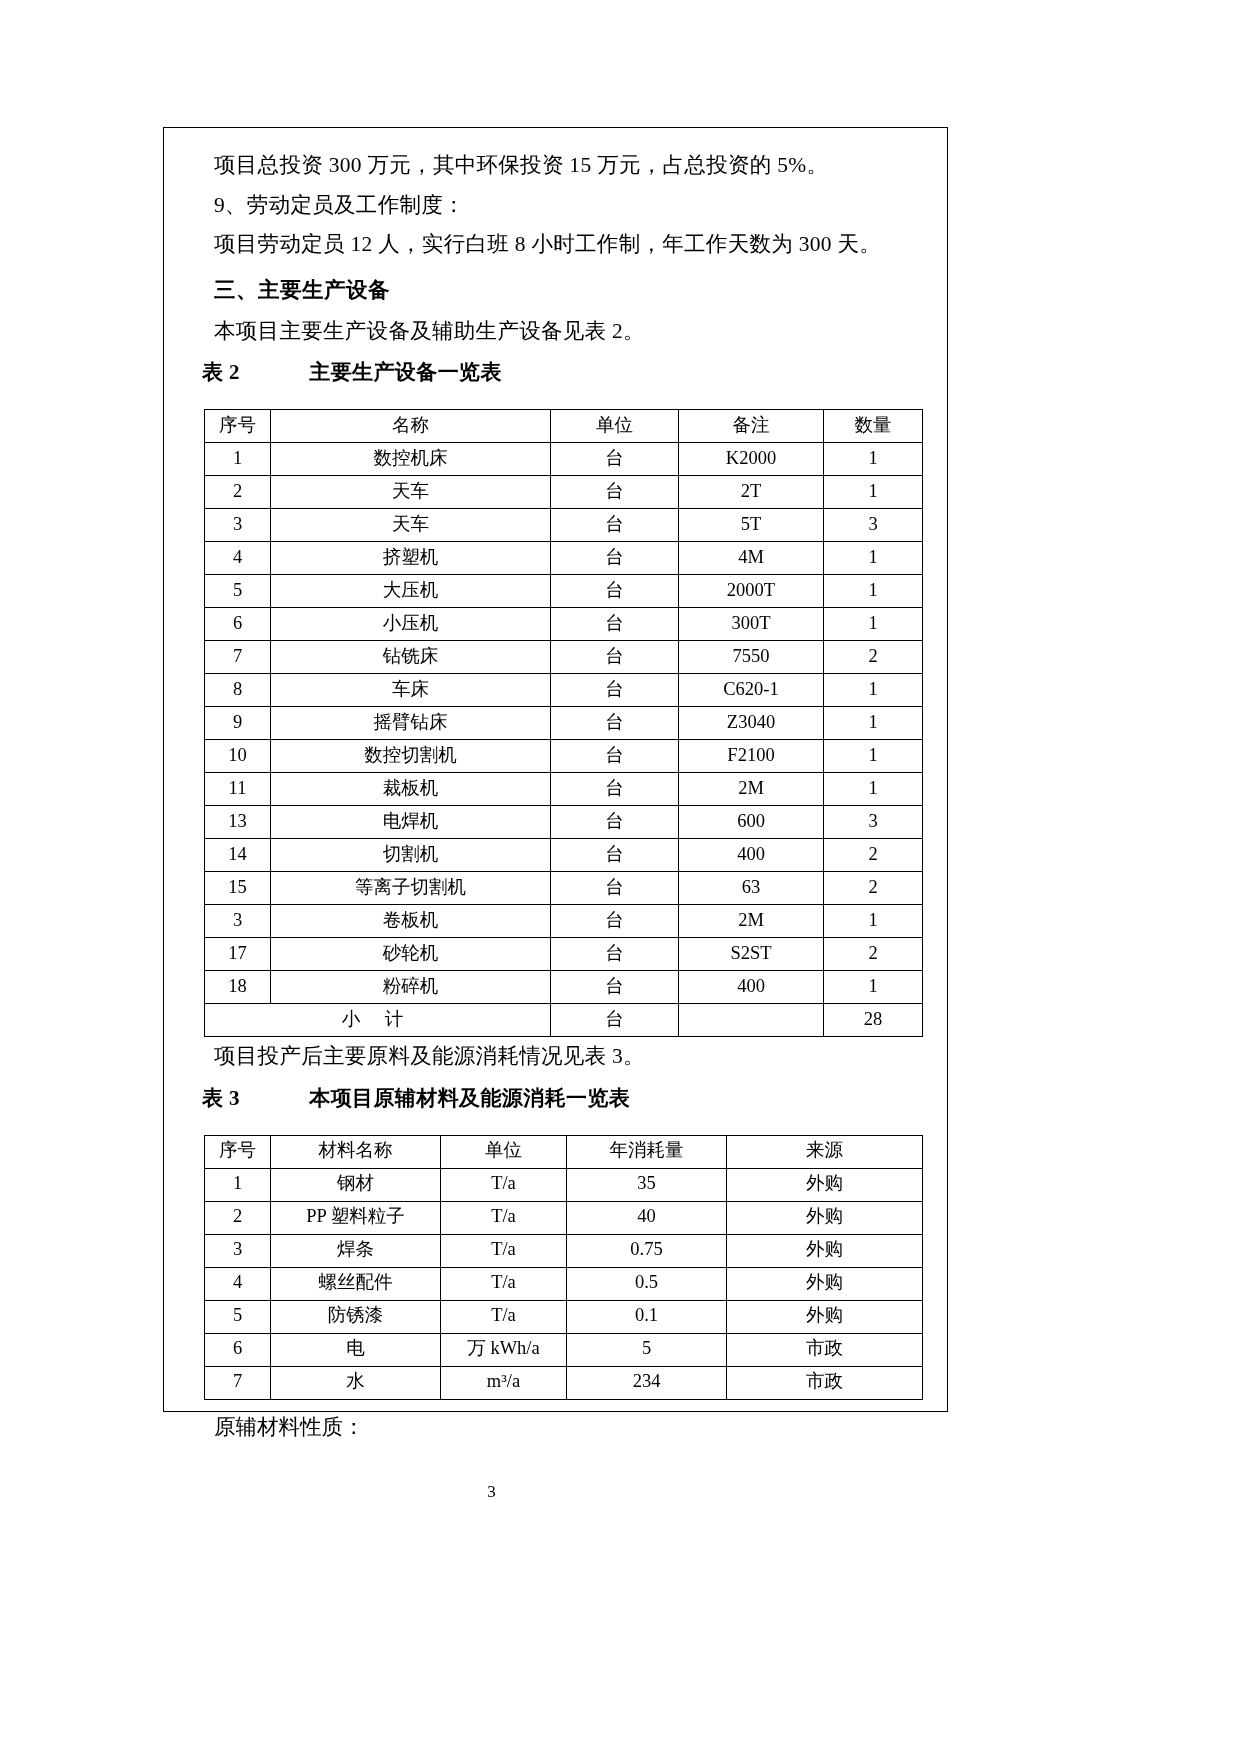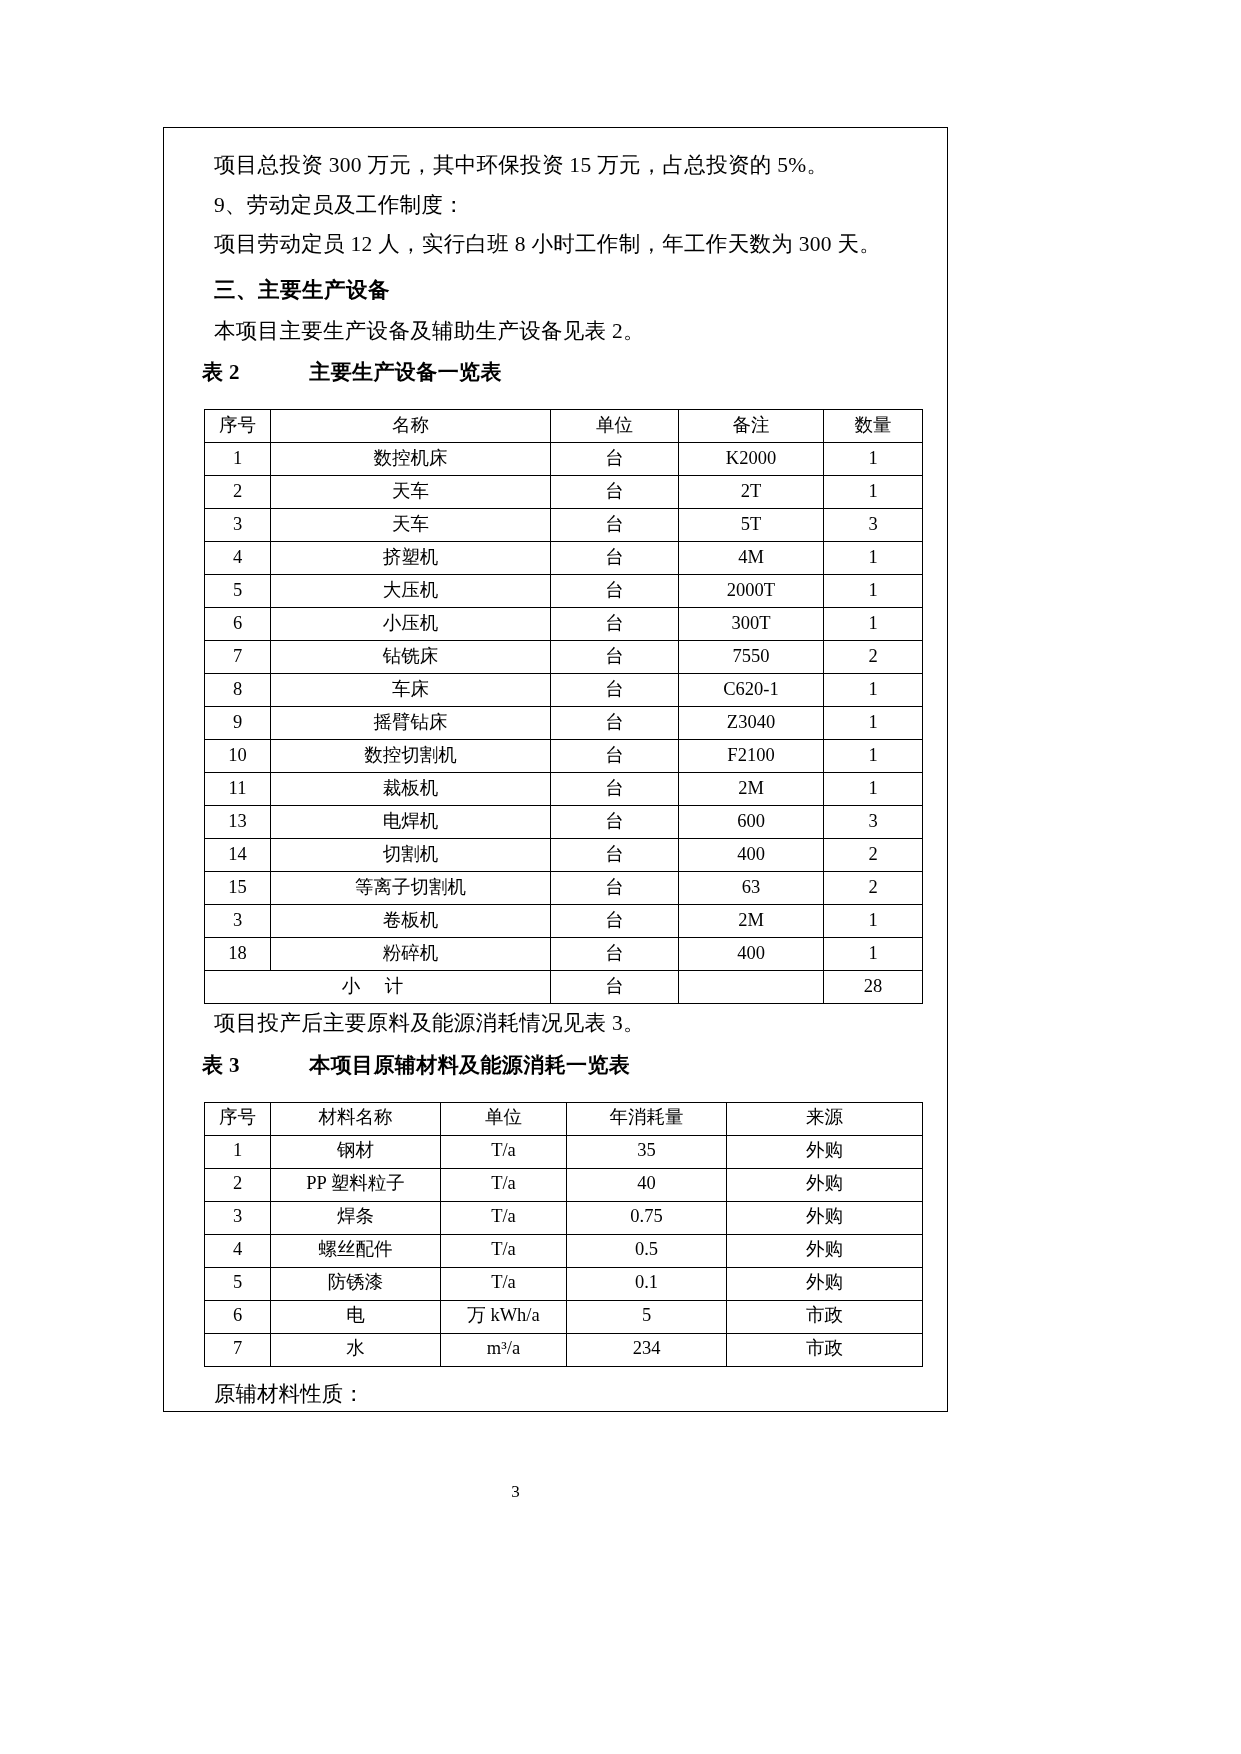--- a/index.html
+++ b/index.html
@@ -8,21 +8,20 @@
     background: #ffffff;
   }
   .page {
     position: relative;
     width: 983px;
     height: 1754px;
     background: #ffffff;
     font-family: "Liberation Serif", "DejaVu Serif", serif;
     color: #000000;
     overflow: hidden;
-    padding-left: 48px;
   }
   .content-frame {
     position: absolute;
     left: 163px;
     top: 127px;
     width: 785px;
     height: 1285px;
     border: 1.5px solid #000000;
     box-sizing: border-box;
     padding: 0;
@@ -251,20 +250,27 @@
             <td>2</td>
           </tr>
           <tr>
             <td>3</td>
             <td>卷板机</td>
             <td>台</td>
             <td>2M</td>
             <td>1</td>
           </tr>
           <tr>
+            <td>17</td>
+            <td>砂轮机</td>
+            <td>台</td>
+            <td>S2ST</td>
+            <td>2</td>
+          </tr>
+          <tr>
             <td>18</td>
             <td>粉碎机</td>
             <td>台</td>
             <td>400</td>
             <td>1</td>
           </tr>
           <tr>
             <td colspan="2" class="subtotal-label">小 计</td>
             <td>台</td>
             <td></td>

